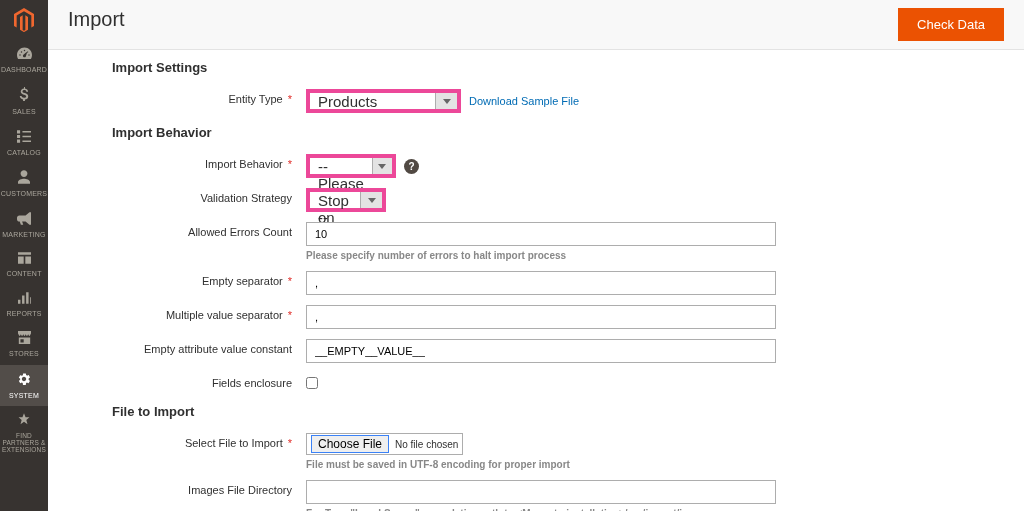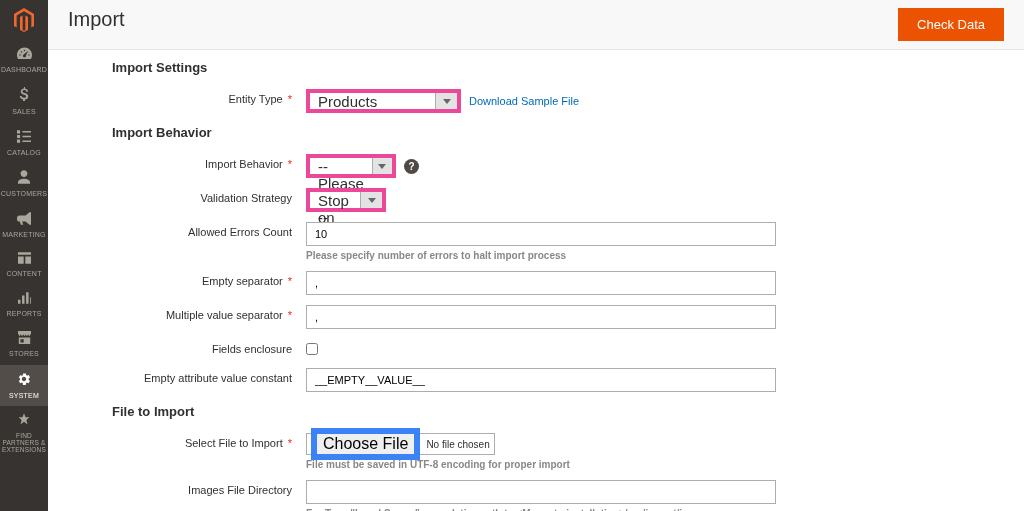--- a/index.html
+++ b/index.html
@@ -42,21 +42,21 @@
     .select-arrow { width: 22px; height: 100%; display: flex; align-items: center; justify-content: center; border-left: 1px solid #adadad; background: #e3e3e3; }
     .select-arrow svg { width: 8px; height: 5px; }
     
     .inline-group { display: flex; align-items: center; gap: 8px; }
     .link { color: #006bb4; font-size: 11px; text-decoration: none; cursor: pointer; }
     .help-icon { width: 15px; height: 15px; border-radius: 50%; background: #514943; color: #fff; display: flex; align-items: center; justify-content: center; font-size: 10px; font-weight: bold; cursor: pointer; }
     
     .text-input { width: 100%; height: 24px; border: 1px solid #adadad; padding: 0 8px; font-size: 11px; font-family: Liberation Sans, sans-serif; background: #fff; }
     
     .file-input { display: inline-flex; align-items: center; gap: 6px; border: 1px solid #adadad; padding: 1px 4px; height: 22px; }
-    .file-btn { border: 6px solid #3b82f6; background: #efefef; padding: 1px 6px; font-size: 16px; cursor: pointer; font-family: inherit; }
+    .file-btn { border: 1px solid #3b82f6; background: #efefef; padding: 1px 6px; font-size: 12px; cursor: pointer; font-family: inherit; }
     .file-text { font-size: 10px; color: #303030; }
     
     .checkbox { width: 12px; height: 12px; cursor: pointer; margin-top: 4px; }
   </style>
 </head>
 <body>
 
 <div class="app">
   <div class="sidebar">
     <div class="logo">
@@ -221,33 +221,33 @@
             <span class="field-label">Multiple value separator</span>
             <span class="req">*</span>
           </div>
           <div class="field-control">
             <input type="text" class="text-input" value="," style="">
           </div>
         </div>
 
         <div class="field-row">
           <div class="field-label-wrap">
+            <span class="field-label">Empty attribute value constant</span>
+          </div>
+          <div class="field-control">
+            <input type="text" class="text-input" value="__EMPTY__VALUE__" style="">
+          </div>
+        </div>
+
+        <div class="field-row">
+          <div class="field-label-wrap">
             <span class="field-label">Fields enclosure</span>
           </div>
           <div class="field-control">
             <input type="checkbox" class="checkbox" style="">
-          </div>
-        </div>
-
-        <div class="field-row">
-          <div class="field-label-wrap">
-            <span class="field-label">Empty attribute value constant</span>
-          </div>
-          <div class="field-control">
-            <input type="text" class="text-input" value="__EMPTY__VALUE__" style="">
           </div>
         </div>
       </div>
 
       <div class="section">
         <div class="section-title">File to Import</div>
 
         <div class="field-row">
           <div class="field-label-wrap">
             <span class="field-label">Select File to Import</span>

